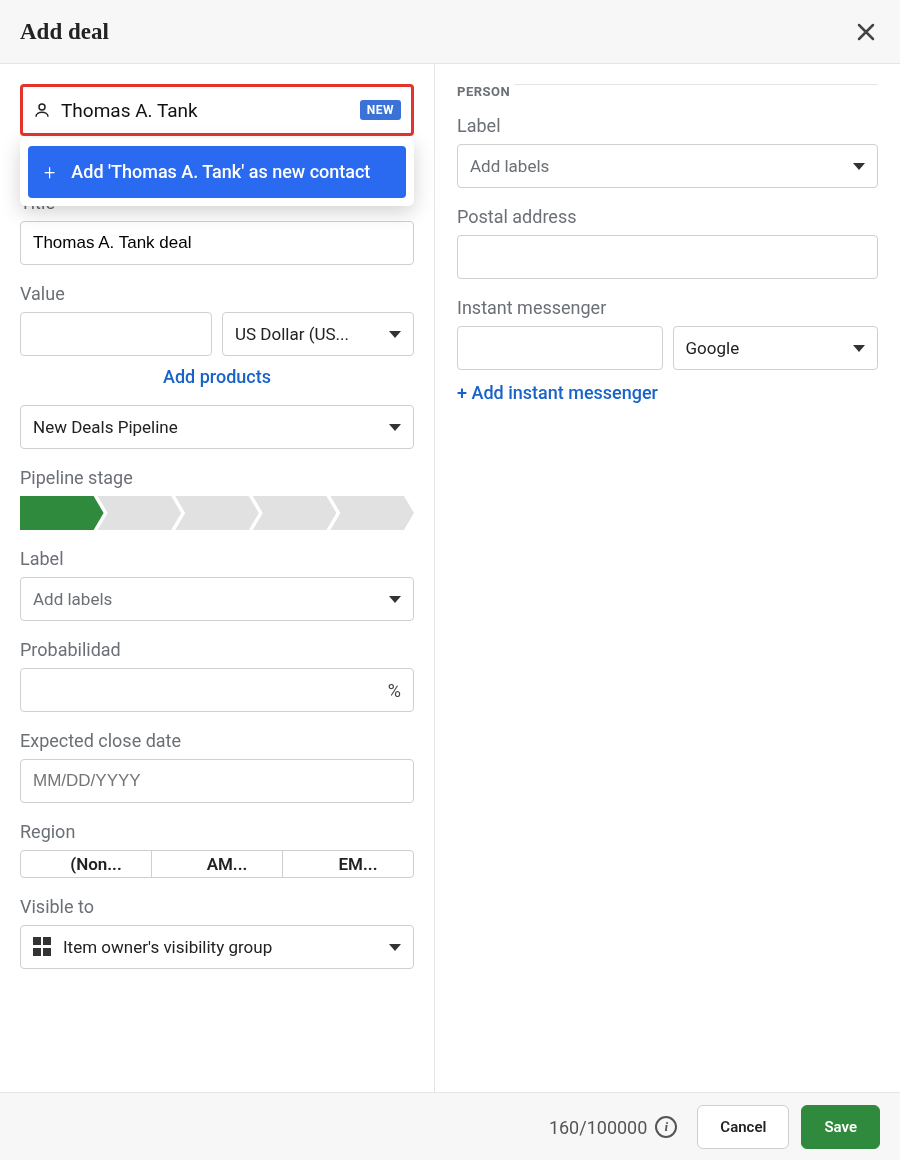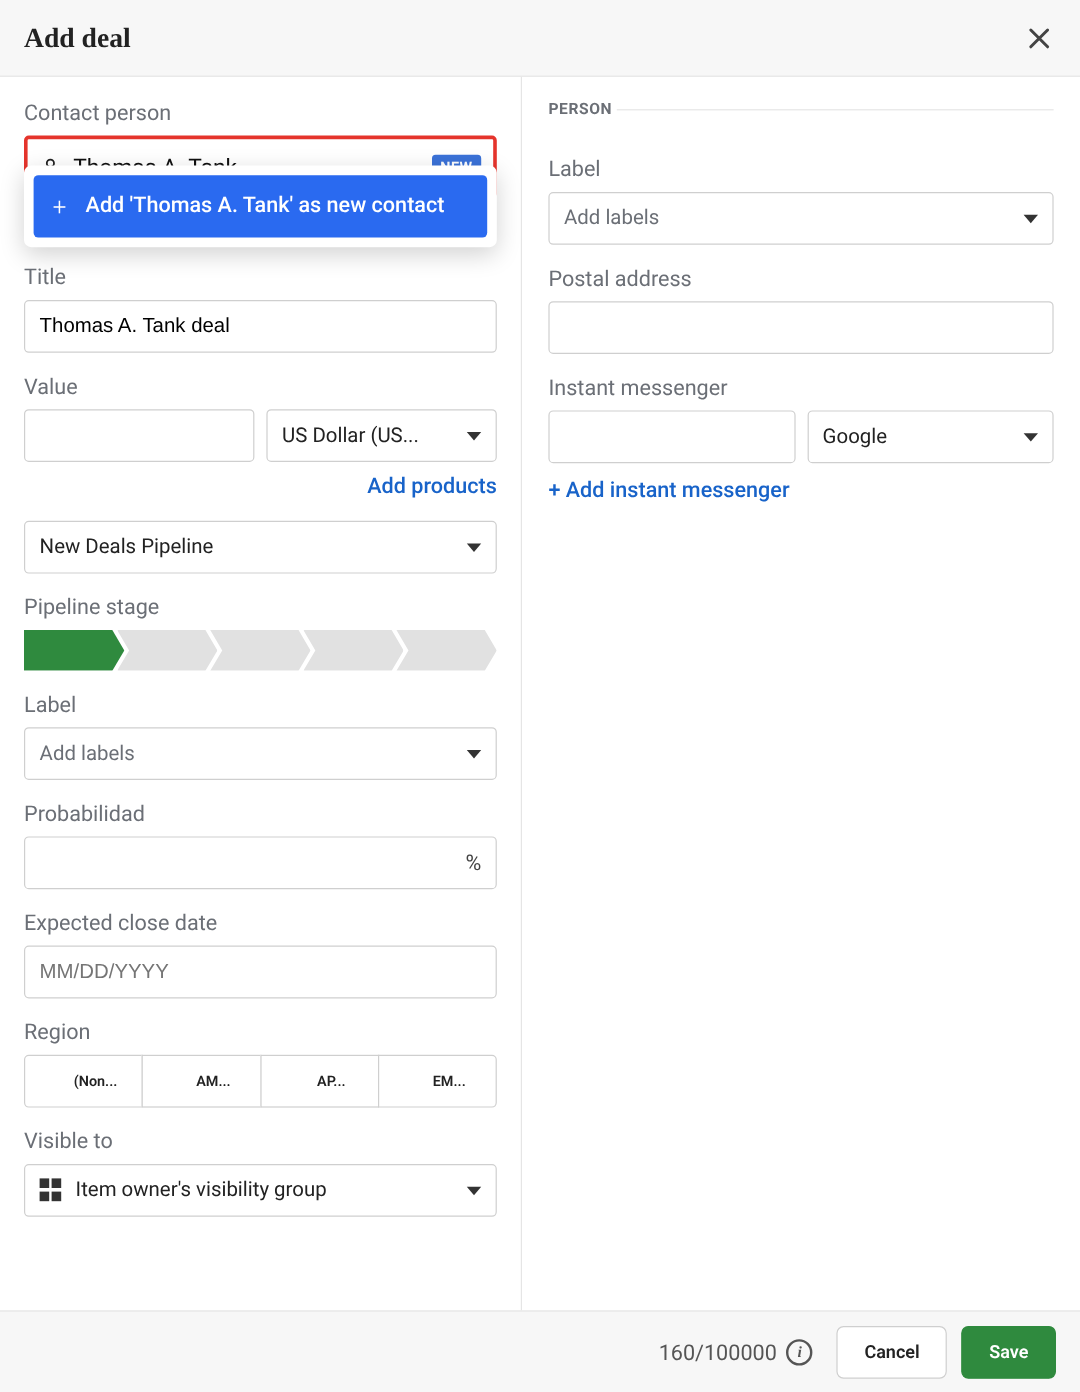--- a/index.html
+++ b/index.html
@@ -4,50 +4,50 @@
 <style>
 * { box-sizing: border-box; margin: 0; padding: 0; }
 body { font-family: -apple-system, BlinkMacSystemFont, "Segoe UI", Roboto, Helvetica, Arial, sans-serif; background: #fff; width: 900px; height: 1160px; overflow: hidden; color: #222; }
 .header { background: #f7f7f7; border-bottom: 1px solid #e5e5e5; padding: 16px 20px; display: flex; align-items: center; justify-content: space-between; height: 64px; font-family: Liberation Serif, serif; }
 .header-title { font-size: 23px; font-weight: 600; }
 .close-x { font-size: 24px; color: #444; cursor: pointer; padding: 4px; }
 .body { display: flex; height: calc(1160px - 64px - 68px); }
 .col-left { width: 435px; padding: 20px; border-right: 1px solid #e5e5e5; overflow: visible; }
 .col-right { flex: 1; padding: 20px 22px; }
 .field-label { font-size: 18px; color: #6b6f76; margin-bottom: 8px; display: block; }
-.section-header { display: flex; align-items: center; gap: 4px; margin-bottom: 32px; }
+.section-header { display: flex; gap: 4px; margin-bottom: 16px; }
 .section-title { font-size: 13px; font-weight: 700; color: #6b6f76; letter-spacing: 0.5px; }
 .section-line { flex: 1; border-top: 1px solid #e5e5e5; }
 .input, .select { width: 100%; height: 44px; border: 1px solid #cfcfcf; border-radius: 4px; padding: 0 12px; font-size: 17px; color: #222; background: #fff; display: flex; align-items: center; }
 .select { justify-content: space-between; cursor: pointer; }
 .input-text { border: none; outline: none; width: 100%; font-size: 17px; background: transparent; }
 .placeholder { color: #6b6f76; }
 .contact-box { position: relative; }
 .contact-input { border: 3px solid #e5342c; border-radius: 4px; padding: 0 10px; height: 52px; display: flex; align-items: center; gap: 10px; }
 .contact-input .name { flex: 1; font-size: 19px; color: #111; }
 .badge-new { background: #3b72d8; color: #fff; font-size: 12px; font-weight: 700; padding: 3px 7px; border-radius: 3px; letter-spacing: 0.5px; }
 .dropdown { position: absolute; top: 54px; left: 0; right: 0; background: #fff; border-radius: 6px; box-shadow: 0 6px 20px rgba(0,0,0,0.18); padding: 8px; z-index: 10; }
 .dropdown-item { background: #2a6af0; color: #fff; border-radius: 4px; padding: 14px 16px; display: flex; align-items: center; gap: 16px; cursor: pointer; }
 .dropdown-item .plus { font-size: 20px; font-weight: 300; }
 .dropdown-text { font-size: 18px; line-height: 1.35; font-weight: 500; }
 .block { margin-bottom: 18px; }
 .row { display: flex; gap: 10px; }
 .triangle-down { width: 0; height: 0; border-left: 6px solid transparent; border-right: 6px solid transparent; border-top: 7px solid #333; }
 .link { color: #1863c9; font-size: 18px; font-weight: 500; cursor: pointer; }
-.link-row { text-align: right; margin-top: 10px; }
+.link-row { text-align: center; margin-top: 10px; }
 .link-left { text-align: left; margin-top: 12px; font-weight: 600; }
 .stages { display: flex; height: 34px; gap: 0; }
 .stage { flex: 1; background: #e1e1e1; position: relative; clip-path: polygon(0 0, calc(100% - 10px) 0, 100% 50%, calc(100% - 10px) 100%, 0 100%, 10px 50%); margin-left: -6px; }
 .stage:first-child { margin-left: 0; clip-path: polygon(0 0, calc(100% - 10px) 0, 100% 50%, calc(100% - 10px) 100%, 0 100%); }
 .stage.active { background: #2f8a3e; z-index: 2; }
 .suffix-input { display: flex; align-items: center; border: 1px solid #cfcfcf; border-radius: 4px; height: 44px; padding: 0 12px; }
 .suffix-input input { border: none; outline: none; flex: 1; font-size: 17px; }
 .suffix { color: #444; font-size: 18px; }
 .seg { display: flex; }
-.seg-btn { flex: 1; border: 1px solid #cfcfcf; height: 44px; display: flex; align-items: center; justify-content: center; font-size: 12px; font-weight: 600; cursor: pointer; background: #fff; margin-left: -1px; padding-left: 20px; }
+.seg-btn { flex: 1; border: 1px solid #cfcfcf; height: 28px; display: flex; align-items: center; justify-content: center; font-size: 17px; font-weight: 600; cursor: pointer; background: #fff; margin-left: -1px; padding-left: 20px; }
 .seg-btn:first-child { border-radius: 4px 0 0 4px; margin-left: 0; }
 .seg-btn:last-child { border-radius: 0 4px 4px 0; }
 .footer { background: #f7f7f7; border-top: 1px solid #e5e5e5; height: 68px; display: flex; align-items: center; justify-content: flex-end; padding: 0 20px; gap: 12px; }
 .counter { color: #555; font-size: 18px; display: flex; align-items: flex-end; gap: 8px; margin-right: 8px; }
 .btn { height: 44px; padding: 0 22px; border-radius: 6px; font-size: 15px; font-weight: 600; cursor: pointer; display: flex; align-items: center; border: 1px solid #cfcfcf; background: #fff; }
 .btn-primary { background: #2f8a3e; color: #fff; border-color: #2f8a3e; }
 .vis-icon { display: inline-flex; gap: 2px; flex-wrap: wrap; width: 20px; height: 20px; }
 .vis-icon span { width: 8px; height: 8px; background: #333; display: block; }
 .vis-select { display: flex; align-items: center; gap: 10px; }
 svg { display: block; }
@@ -62,21 +62,20 @@
     <svg width="20" height="20" viewBox="0 0 20 20">
         <path d="M3 3 L17 17 M17 3 L3 17" stroke="#444" stroke-width="2.5" stroke-linecap="round"></path>
       </svg>
   </div>
 </div>
 
 <div class="body">
   <div class="col-left">
 
     <div class="block contact-box">
-      <label class="field-label">Contact person</label>
       <div class="contact-input">
         <svg width="18" height="18" viewBox="0 0 24 24">
             <circle cx="12" cy="8" r="4" fill="none" stroke="#222" stroke-width="2"></circle>
             <path d="M4 21c0-4 4-6 8-6s8 2 8 6" fill="none" stroke="#222" stroke-width="2"></path>
           </svg>
         <div class="name">Thomas A. Tank</div>
         <span class="badge-new">NEW</span>
       </div>
       <div class="dropdown">
         <div class="dropdown-item">
@@ -146,21 +145,20 @@
       <div class="input">
         <input class="input-text placeholder" style="color: rgb(107, 111, 118);" placeholder="MM/DD/YYYY">
       </div>
     </div>
 
     <div class="block">
       <label class="field-label">Region</label>
       <div class="seg">
         <div class="seg-btn">(Non...</div>
         <div class="seg-btn">AM...</div>
-        <div class="seg-btn">AP...</div>
         <div class="seg-btn">EM...</div>
       </div>
     </div>
 
     <div class="block">
       <label class="field-label">Visible to</label>
       <div class="select">
         <div class="vis-select">
           <span class="vis-icon">
               <span></span>

